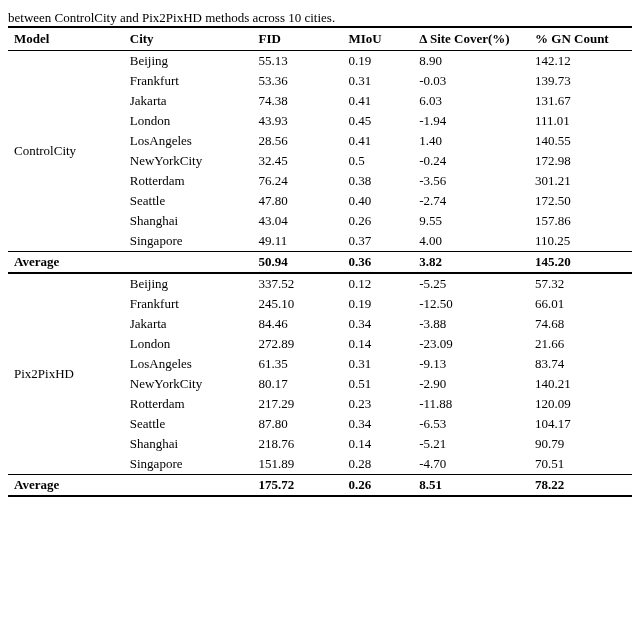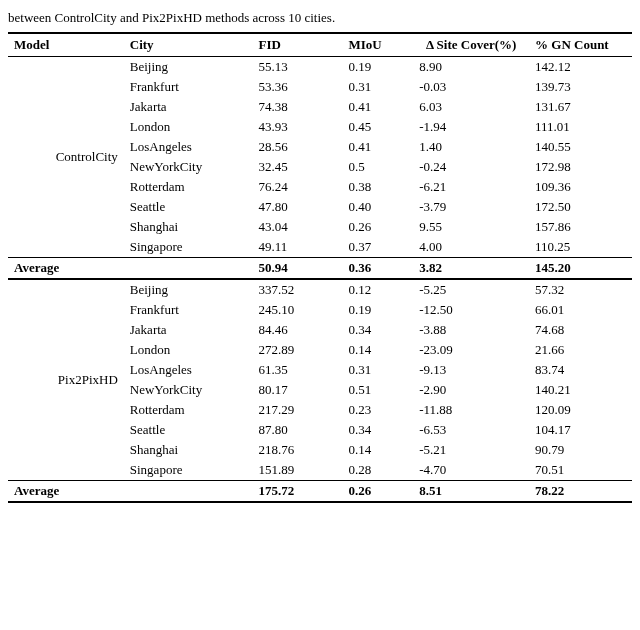--- a/index.html
+++ b/index.html
@@ -5,21 +5,21 @@
     * { box-sizing: border-box; margin: 0; padding: 0; }
     body {
       font-family: 'Times New Roman', Times, serif;
       font-size: 13px;
       background: #fff;
       padding: 10px 8px;
       color: #000;
     }
     .intro-text {
       font-size: 13px;
-      margin-bottom: 6px;
+      margin-bottom: 0;
     }
     table {
       border-collapse: collapse;
       width: 100%;
     }
     thead tr {
       border-top: 2px solid #000;
       border-bottom: 1px solid #000;
     }
     th {
@@ -29,35 +29,34 @@
       vertical-align: bottom;
     }
     td {
       padding: 2px 6px;
       vertical-align: middle;
     }
     .col-model { width: 90px; }
     .col-city { width: 100px; }
     .col-fid { width: 70px; }
     .col-miou { width: 55px; }
-    .col-site { width: 90px; text-align: center; }
+    .col-site { width: 90px; }
     .col-gn { width: 80px; }
     tr.average-row td {
       font-weight: bold;
       border-top: 1px solid #000;
       border-bottom: 2px solid #000;
     }
     tr.last-average-row td {
       font-weight: bold;
       border-top: 1px solid #000;
       border-bottom: 2px solid #000;
     }
     .model-cell {
       vertical-align: middle;
-      text-align: right;
     }
   </style>
 </head>
 <body>
 
 <div class="intro-text">between ControlCity and Pix2PixHD methods across 10 cities.</div>
 
 <table>
   <thead>
     <tr>
@@ -110,28 +109,28 @@
         <td>NewYorkCity</td>
         <td>32.45</td>
         <td>0.5</td>
         <td>-0.24</td>
         <td>172.98</td>
       </tr>
       <tr>
         <td>Rotterdam</td>
         <td>76.24</td>
         <td>0.38</td>
-        <td>-6.21</td>
-        <td>109.36</td>
+        <td>-3.56</td>
+        <td>301.21</td>
       </tr>
       <tr>
         <td>Seattle</td>
         <td>47.80</td>
         <td>0.40</td>
-        <td>-3.79</td>
+        <td>-2.74</td>
         <td>172.50</td>
       </tr>
       <tr>
         <td>Shanghai</td>
         <td>43.04</td>
         <td>0.26</td>
         <td>9.55</td>
         <td>157.86</td>
       </tr>
       <tr>

